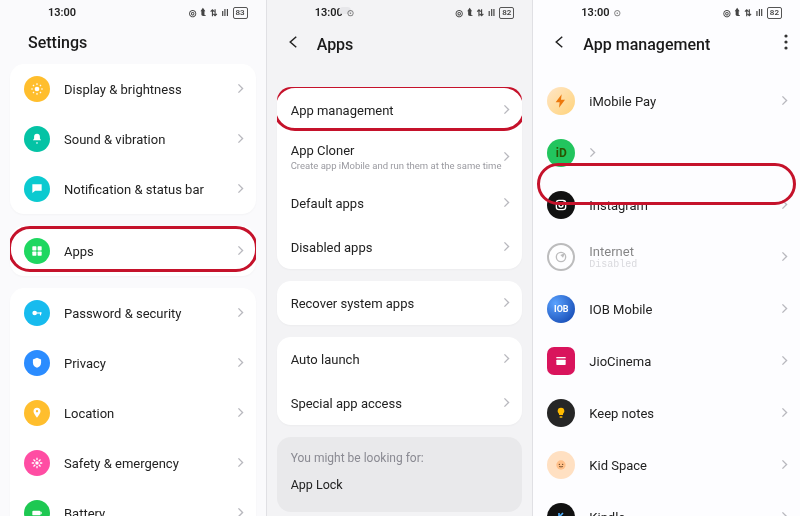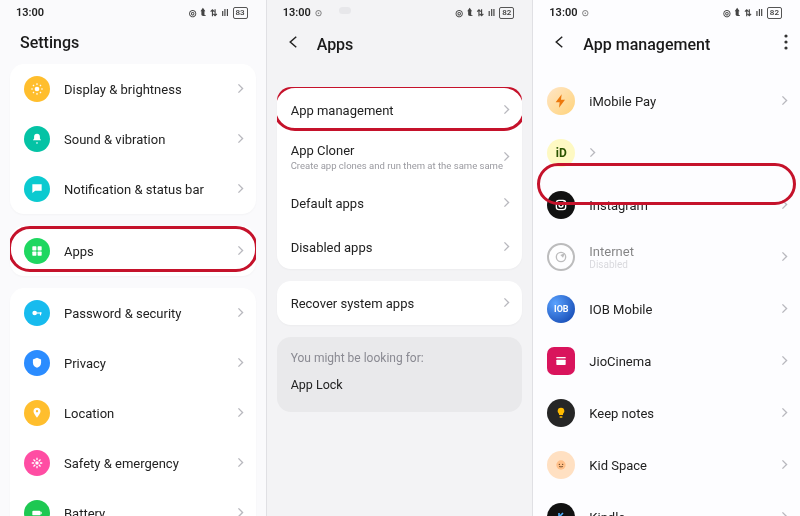--- a/index.html
+++ b/index.html
@@ -9,49 +9,49 @@
     width: 266.66px; height: 516px; background: #f4f4f6; position: relative;
     border-right: 1px solid #e0e0e4; overflow: hidden;
   }
   .phone:last-child { border-right: none; }
   .phone.p1 { background: #fafafc; }
   .phone.p2 { background: #f3f3f5; }
   .phone.p3 { background: #fdfdff; }
 
   .status {
     display: flex; justify-content: space-between; align-items: center;
-    padding: 6px 18px 0 16px; font-size: 11px; color: #222; font-weight: 600;
+    padding: 6px 18px 0 48px; font-size: 11px; color: #222; font-weight: 600;
   }
   .status .left { display:flex; gap:4px; align-items:center; }
   .status .icons { display: flex; gap: 4px; align-items: center; font-size: 9px; color:#444; }
   .status .batt { font-size:8px; border:1px solid #555; border-radius:2px; padding:0 2px; line-height:10px;}
   .cam-pill { position:absolute; top:7px; left:72px; width:12px; height:7px; background:#e7e7ea; border-radius:4px; }
 
   .header {
     display: flex; align-items: center; padding: 14px 12px 14px 18px; gap: 14px;
     font-size: 16px; color: #1a1a1a; font-weight: 500;
   }
-  .header.no-back { padding-left: 20px; }
+  .header.no-back { padding-left: 28px; }
   .header .back svg { width: 18px; height: 18px; stroke: #222; }
   .header .dots { margin-left: auto; }
   .header .dots svg { width: 4px; height: 16px; fill: #333; }
 
   .card {
     background: #fff; border-radius: 14px; margin: 0 10px 12px 10px; overflow: hidden;
     box-shadow: 0 1px 2px rgba(0,0,0,0.03);
   }
   .p3 .card { border-radius: 0; margin: 0; box-shadow: none; background: transparent; }
   .row {
     display: flex; align-items: center; padding: 12px 12px 12px 14px;
     font-size: 13px; color: #222; position: relative; min-height: 44px;
   }
   .row.tall { min-height: 46px; }
   .row .label { flex: 1; }
   .row .subtitle { font-size: 9.5px; color: #9a9aa0; margin-top: 2px; line-height:1.2; }
-  .row .sub-disabled { font-size: 10px; color: #bcbcc2; }
+  .row .sub-disabled { font-size: 10px; color: #bcbcc2; font-family: Liberation Mono, monospace; }
   .row .textcol { display:flex; flex-direction:column; flex:1; }
   .chev svg { width: 7px; height: 11px; stroke: #b8b8be; stroke-width: 2; fill: none; }
 
   
   .ico {
     width: 26px; height: 26px; border-radius: 50%; margin-right: 14px;
     display: flex; align-items: center; justify-content: center; flex-shrink: 0;
   }
   .ico svg { width: 14px; height: 14px; fill: #fff; }
 
@@ -266,21 +266,21 @@
       <div class="row tall">
         <span class="label">App management</span>
         <span class="chev"><svg viewBox="0 0 10 16">
               <polyline points="2,2 8,8 2,14"></polyline>
             </svg></span>
       </div>
       <div class="callout" style="top:-2px; left:-4px; right:-4px; height:46px;"></div>
       <div class="row" style="align-items:center; padding-top:10px; padding-bottom:10px;">
         <span class="textcol">
           <span>App Cloner</span>
-          <span class="subtitle">Create app clones and run them at the same same</span>
+          <span class="subtitle">Create app iMobile and run them at the same time</span>
         </span>
         <span class="chev" style="align-self:center;"><svg viewBox="0 0 10 16">
               <polyline points="2,2 8,8 2,14"></polyline>
             </svg></span>
       </div>
       <div class="row">
         <span class="label">Default apps</span>
         <span class="chev"><svg viewBox="0 0 10 16">
               <polyline points="2,2 8,8 2,14"></polyline>
             </svg></span>
@@ -295,20 +295,34 @@
 
     <div class="card">
       <div class="row">
         <span class="label">Recover system apps</span>
         <span class="chev"><svg viewBox="0 0 10 16">
               <polyline points="2,2 8,8 2,14"></polyline>
             </svg></span>
       </div>
     </div>
 
+    <div class="card">
+      <div class="row">
+        <span class="label">Auto launch</span>
+        <span class="chev"><svg viewBox="0 0 10 16">
+              <polyline points="2,2 8,8 2,14"></polyline>
+            </svg></span>
+      </div>
+      <div class="row">
+        <span class="label">Special app access</span>
+        <span class="chev"><svg viewBox="0 0 10 16">
+              <polyline points="2,2 8,8 2,14"></polyline>
+            </svg></span>
+      </div>
+    </div>
 
     <div class="hint-card">
       <div class="hint-label">You might be looking for:</div>
       <div class="hint-value">App Lock</div>
     </div>
   </div>
 
   <div class="phone p3">
     <div class="status">
       <span class="left">
@@ -341,21 +355,21 @@
             <svg viewBox="0 0 24 24">
               <path fill="#ec780c" d="M13 2L4 14h6l-1 8 9-12h-6z"></path>
             </svg>
           </span>
         <span class="label">iMobile Pay</span>
         <span class="chev"><svg viewBox="0 0 10 16">
               <polyline points="2,2 8,8 2,14"></polyline>
             </svg></span>
       </div>
       <div class="row">
-        <span class="app-ico" style="background:#fef9c3; color:#2a5300;">iD</span>
+        <span class="app-ico" style="background:#22c55e; color:#2a5300;">iD</span>
         <span class="chev"><svg viewBox="0 0 10 16">
               <polyline points="2,2 8,8 2,14"></polyline>
             </svg></span>
       </div>
       <div class="row">
         <span class="app-ico" style="background:#111;">
             <svg viewBox="0 0 24 24" fill="none" stroke="#fff" stroke-width="2">
               <rect x="5" y="5" width="14" height="14" rx="4"></rect>
               <circle cx="12" cy="12" r="3"></circle>
               <circle cx="16.5" cy="7.5" r="1" fill="#fff" stroke="none"></circle>

